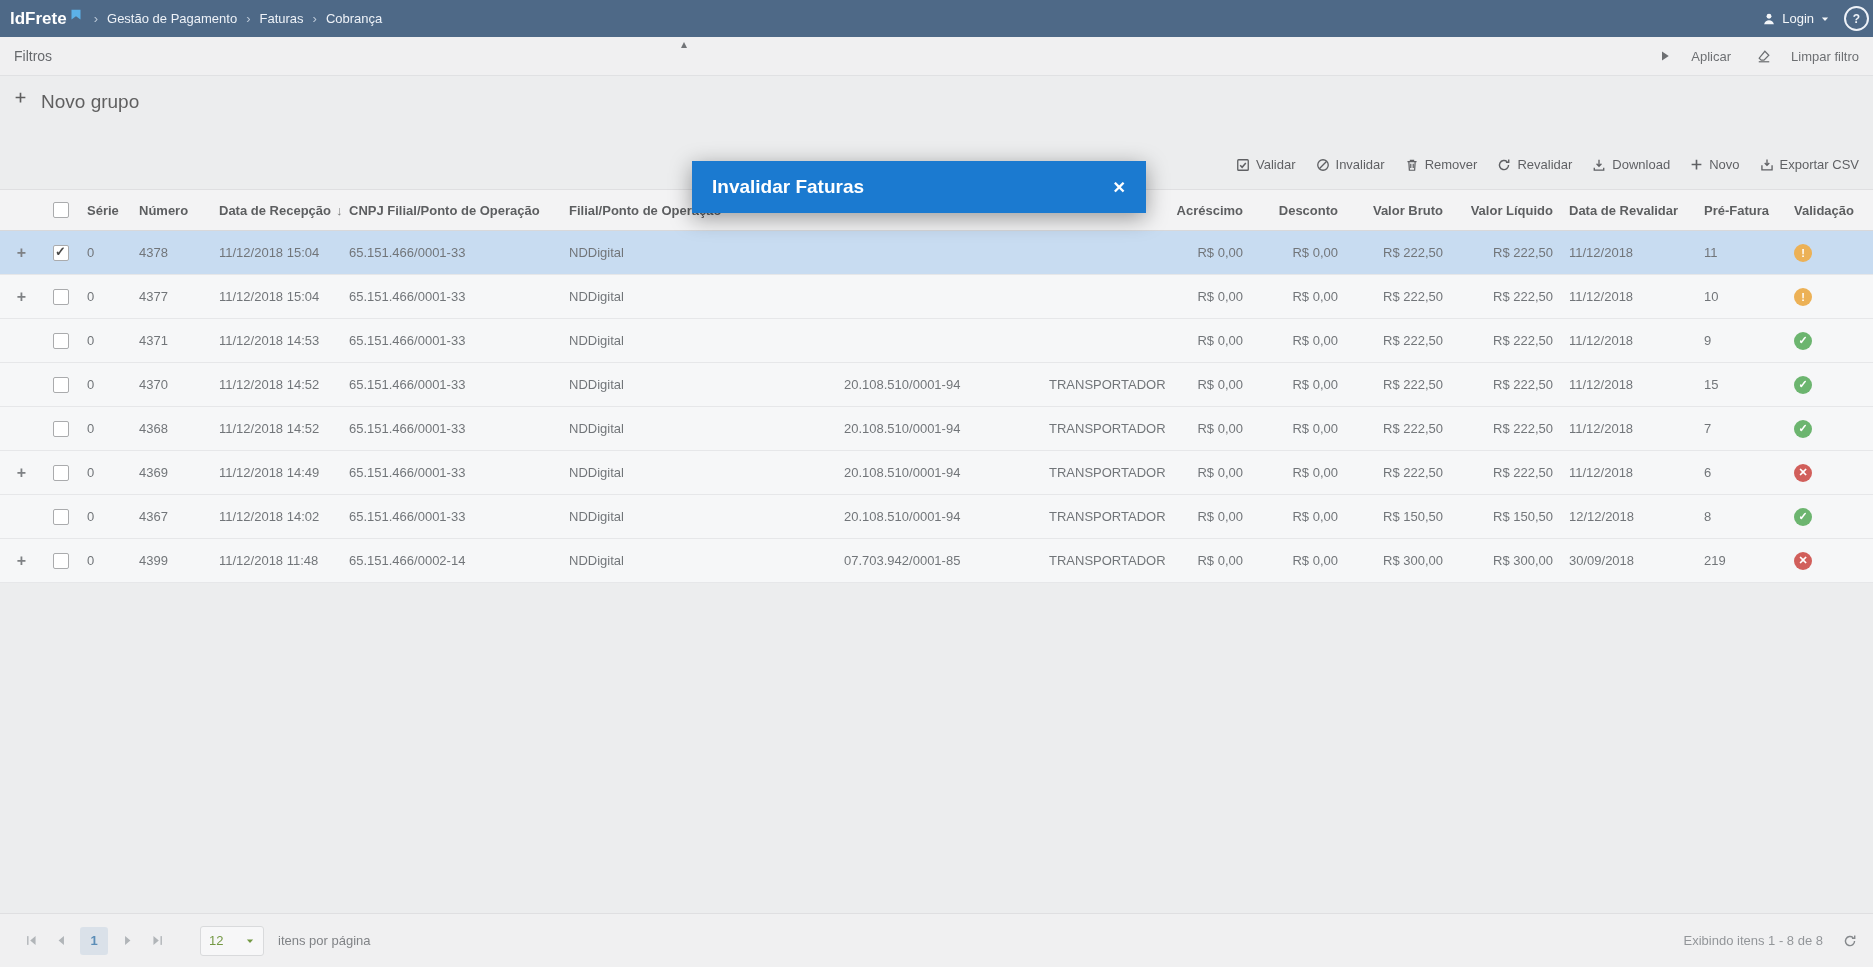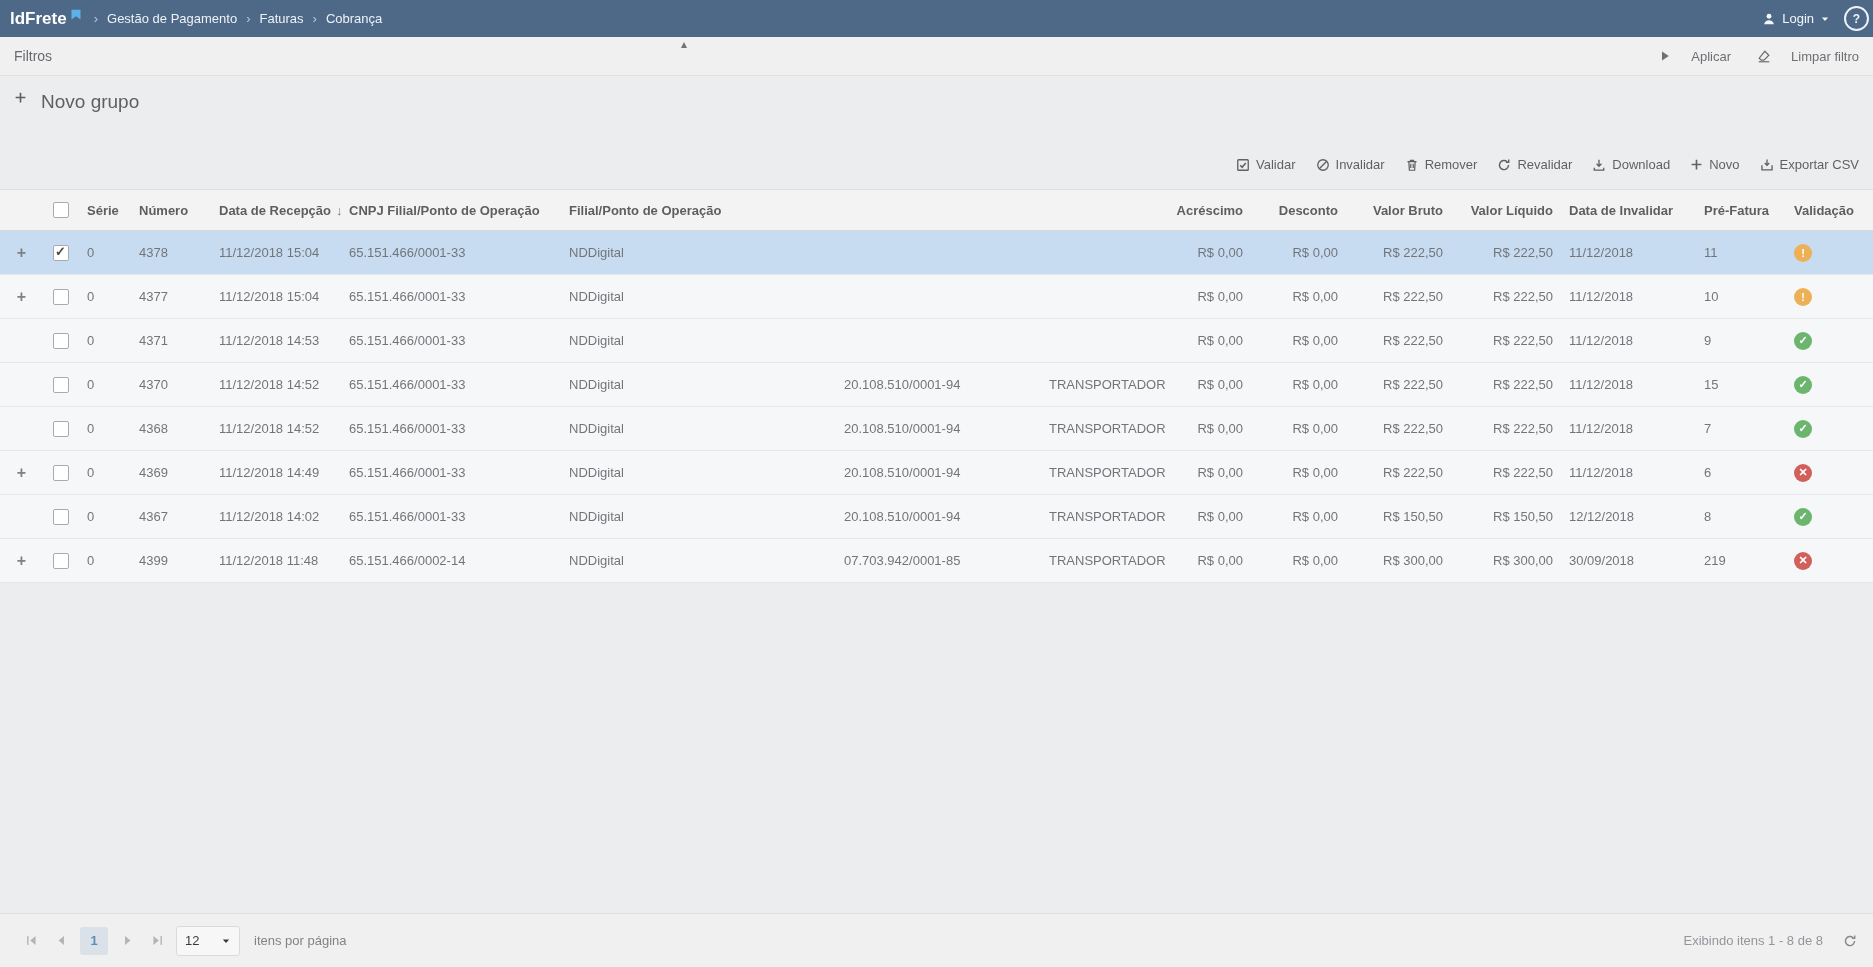--- a/index.html
+++ b/index.html
@@ -48,21 +48,21 @@
   .cb.checked::after{content:"✓";position:absolute;left:1px;top:-2px;font-size:13px;font-weight:bold;color:#151515;}
   .status{display:inline-flex;width:18px;height:18px;border-radius:50%;align-items:center;justify-content:center;color:#fff;font-size:11px;font-weight:bold;}
   .status.warning{background:#e79c27;}
   .status.ok{background:#43a047;}
   .status.error{background:#c5332d;}
 
   
   .pager{position:absolute;left:0;right:0;bottom:0;height:54px;background:#ececee;border-top:1px solid #d6d7d9;display:flex;align-items:center;padding:0 16px;box-sizing:border-box;font-size:13px;color:#66696d;}
   .pg-btn{width:30px;height:30px;display:flex;align-items:center;justify-content:center;color:#9ba0a5;cursor:pointer;}
   .pg-current{min-width:28px;height:28px;display:flex;align-items:center;justify-content:center;color:#2d6da3;font-weight:bold;background:rgba(45,109,163,0.14);border-radius:3px;margin:0 4px;cursor:pointer;}
-  .pg-select{margin-left:4px;width:64px;height:30px;border:1px solid #cfd0d2;background:#f5f5f6;border-radius:3px;display:flex;align-items:center;justify-content:space-between;padding:0 8px;box-sizing:border-box;color:#000000;cursor:pointer;}
+  .pg-select{margin-left:28px;width:64px;height:30px;border:1px solid #cfd0d2;background:#f5f5f6;border-radius:3px;display:flex;align-items:center;justify-content:space-between;padding:0 8px;box-sizing:border-box;color:#4d7c0f;cursor:pointer;}
   .pg-label{margin-left:14px;color:#5d6064;}
   .pg-status{margin-left:auto;color:#75797d;}
   .pg-refresh{margin-left:20px;color:#64686c;cursor:pointer;}
 
   
   .overlay{position:absolute;inset:0;background:rgba(255,255,255,0.22);z-index:40;}
   .modal{position:absolute;z-index:50;top:161px;left:692px;width:454px;background:#fff;box-shadow:0 5px 22px rgba(0,0,0,0.38);}
   .modal-header{height:52px;background:#1b7ad0;display:flex;align-items:center;padding:0 20px;color:#fff;}
   .modal-title{font-size:19px;font-weight:bold;}
   .modal-close{margin-left:auto;font-size:16px;font-weight:bold;color:#fff;cursor:pointer;}
@@ -246,21 +246,21 @@
             <th class="al-left"><span>Número</span></th>
             <th class="al-left"><span>Data de Recepção</span><span class="sort">↓</span></th>
             <th class="al-left"><span>CNPJ Filial/Ponto de Operação</span></th>
             <th class="al-left"><span>Filial/Ponto de Operação</span></th>
             <th class="al-left"><span></span></th>
             <th class="al-left"><span></span></th>
             <th class="al-right"><span>Acréscimo</span></th>
             <th class="al-right"><span>Desconto</span></th>
             <th class="al-right"><span>Valor Bruto</span></th>
             <th class="al-right"><span>Valor Líquido</span></th>
-            <th class="al-left"><span>Data de Invalidar</span></th>
+            <th class="al-left"><span>Data de Revalidar</span></th>
             <th class="al-left"><span>Pré-Fatura</span></th>
             <th class="al-left"><span>Validação</span></th>
           </tr>
         </thead>
       <tbody id="tbody">
           <tr class="grid-row selected">
             <td class="al-center"><span class="expand">+</span></td>
             <td class="al-center"><span class="cb checked"></span></td>
             <td class="al-left">0</td>
             <td class="al-left">4378</td>
@@ -445,15 +445,19 @@
         <svg width="14" height="14" viewBox="0 0 16 16" fill="none" stroke="currentColor" stroke-width="1.6">
           <path d="M13.2 8a5.2 5.2 0 1 1-1.6-3.7"></path>
           <path d="M13.4 1.6v3.2h-3.2"></path>
         </svg>
       </span>
   </div>
 
   <div class="overlay"></div>
 
   <div class="modal">
+    <div class="modal-header">
+      <span class="modal-title">Invalidar Faturas</span>
+      <span class="modal-close">✕</span>
+    </div>
   </div>
 
 </div>
 
 </body></html>

